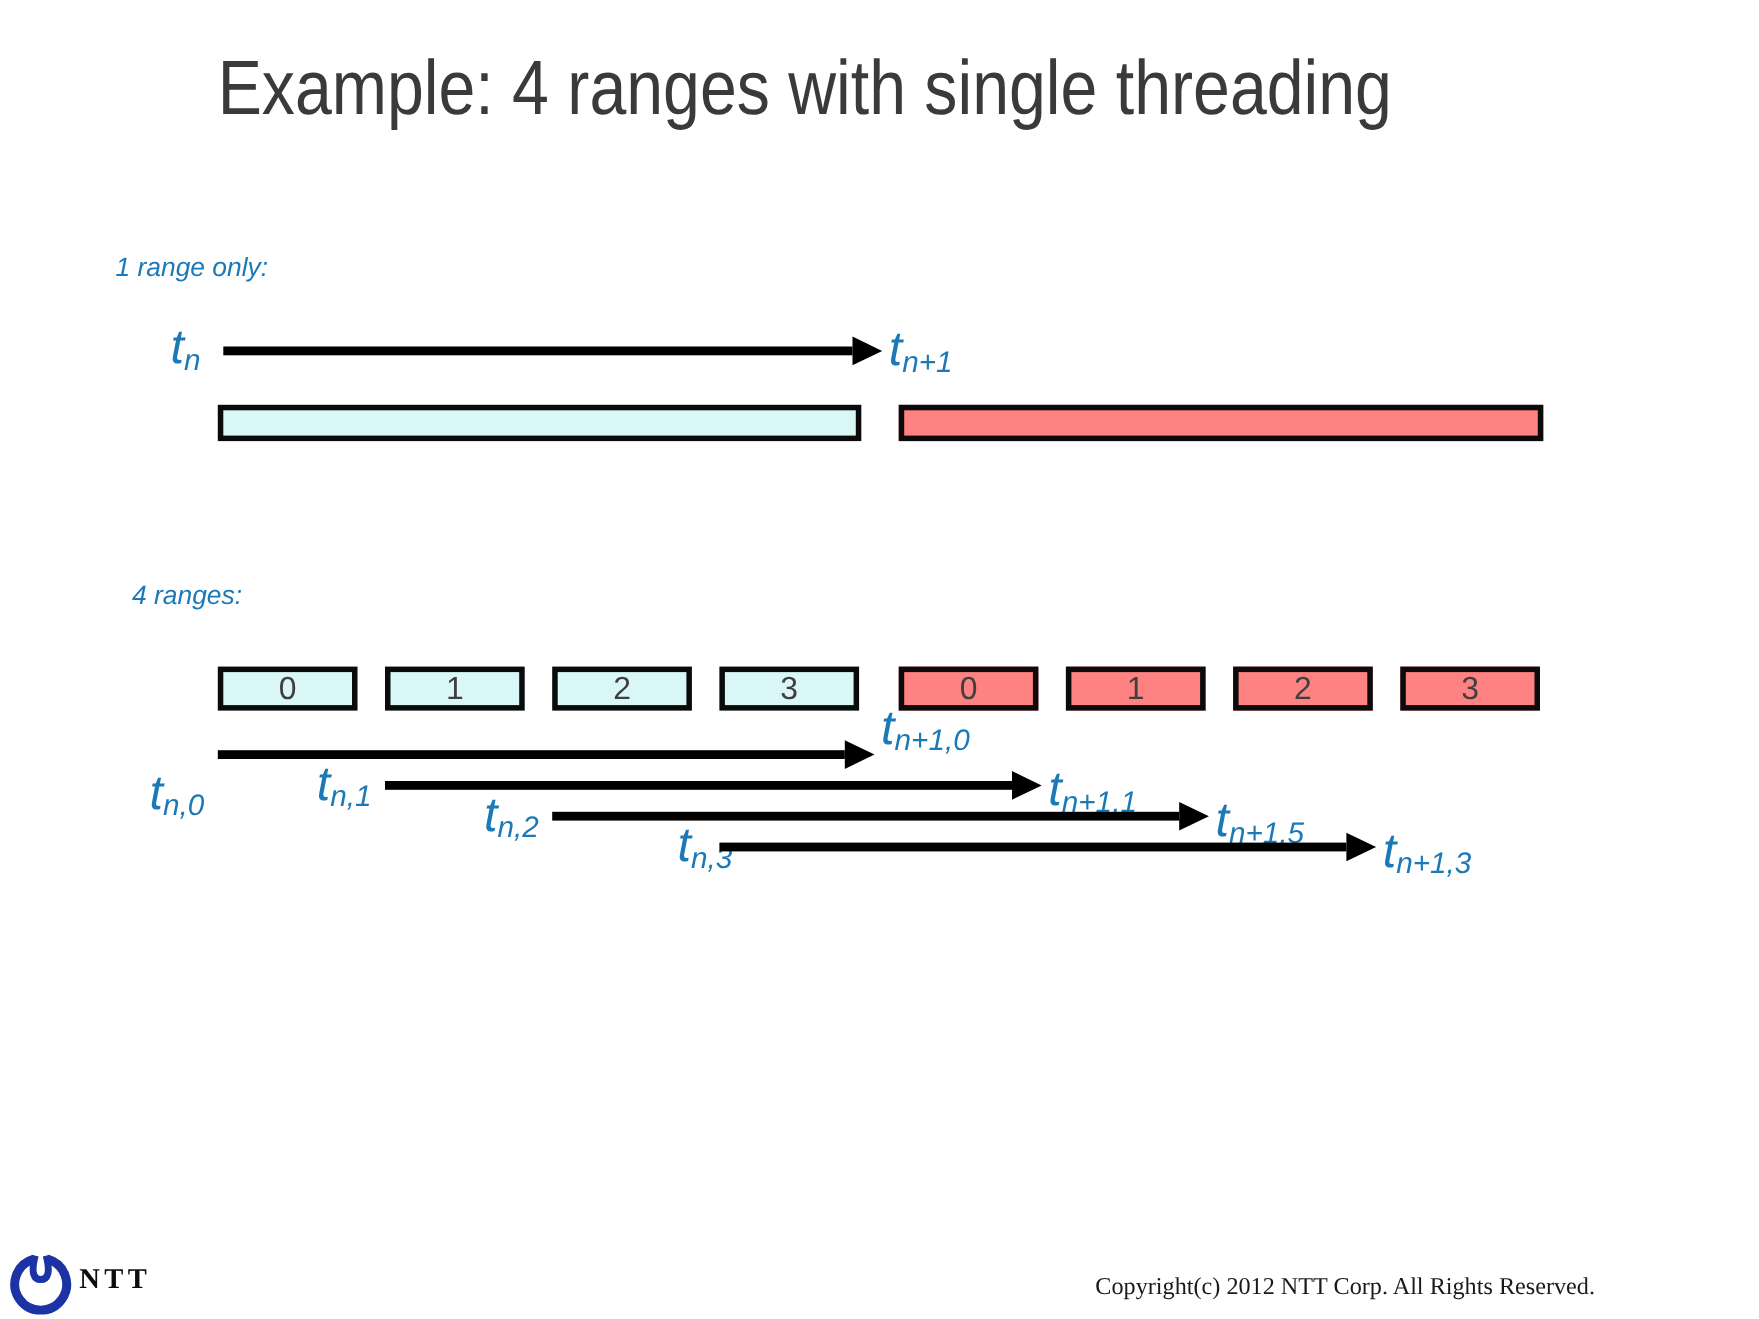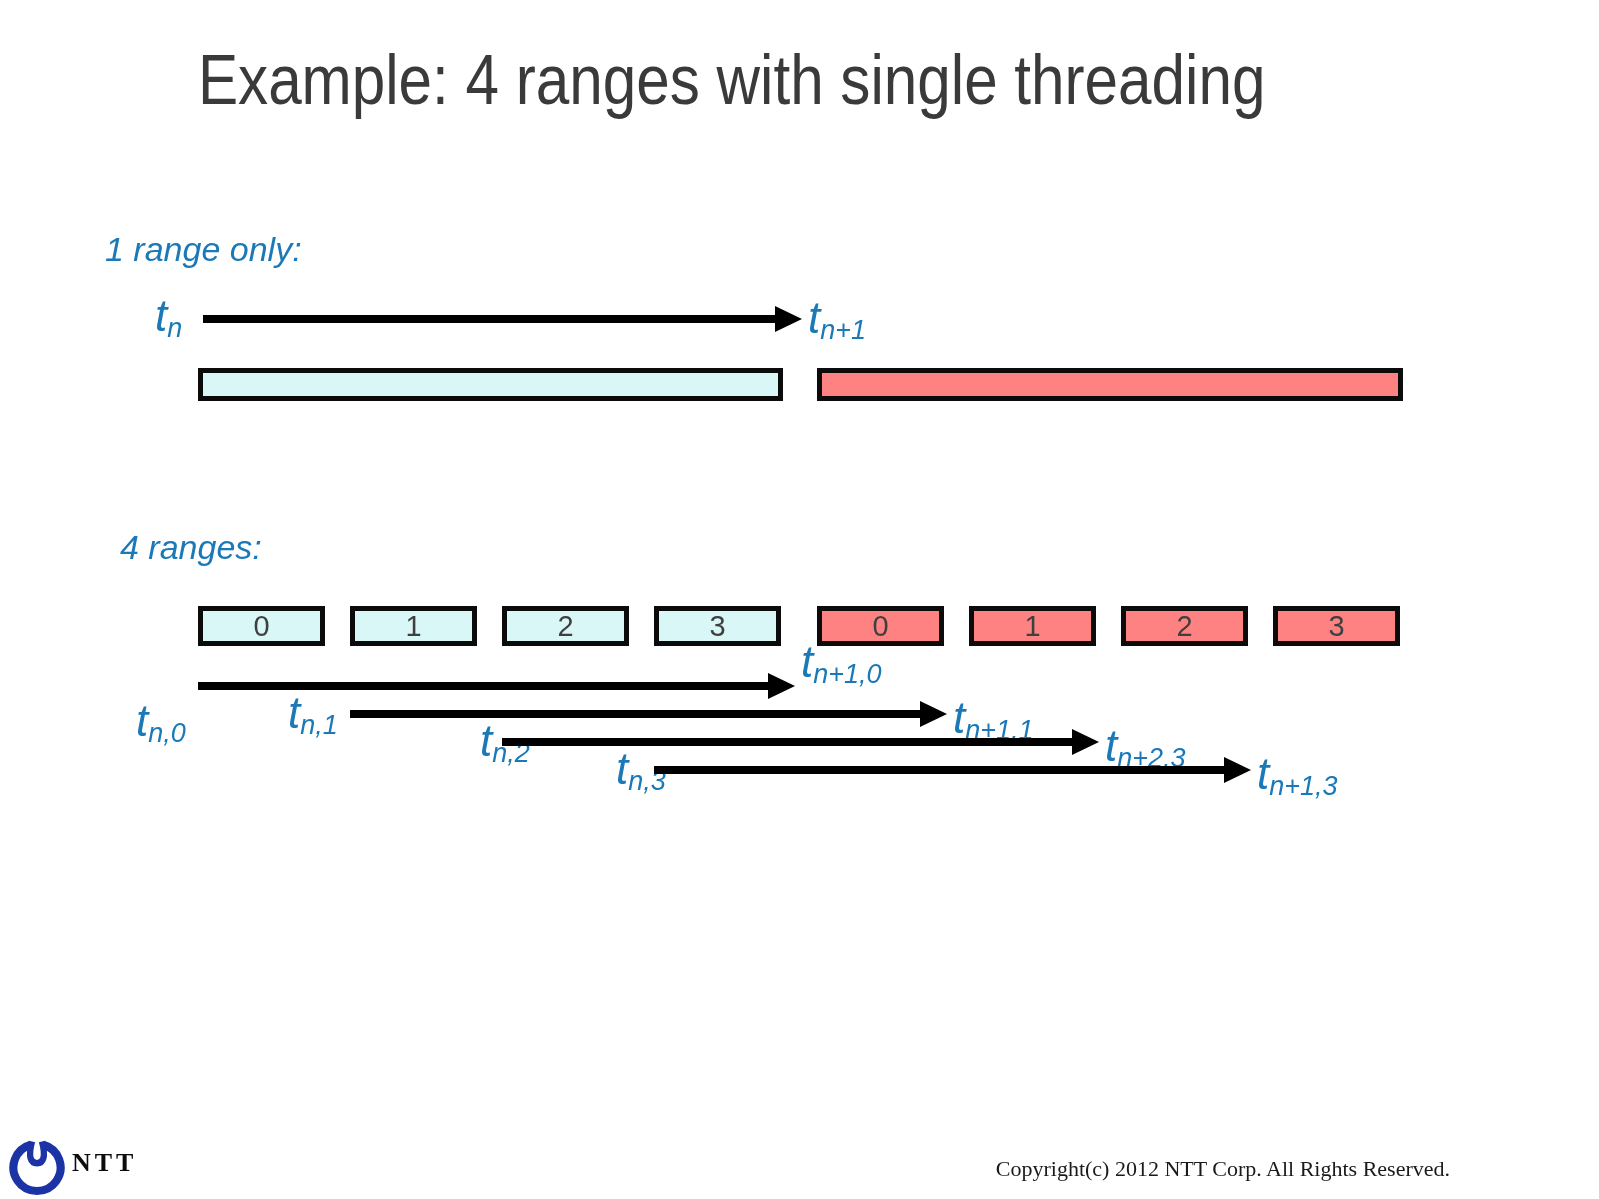--- a/index.html
+++ b/index.html
@@ -8,21 +8,21 @@
     font-family:"Liberation Sans",sans-serif;overflow:hidden;
   }
   
   .title{position:absolute;top:44px;left:0;width:100%;text-align:center;}
   .title-inner{
     display:inline-block;font-size:70px;line-height:1.05;color:var(--title-gray,#3a3a3a);
     transform:scaleX(0.86);transform-origin:center center;white-space:nowrap;
   }
   
   .section-heading{
-    position:absolute;font-size:34px;font-style:italic;
+    position:absolute;font-size:24px;font-style:italic;
     color:var(--accent-blue,#1b79b8);white-space:nowrap;
   }
   
   .tlabel{
     position:absolute;font-style:italic;color:var(--accent-blue,#1b79b8);
     white-space:nowrap;line-height:1;
   }
   .tbase{font-size:44px;}
   .tsub{font-size:27px;vertical-align:-0.22em;}
   
@@ -116,26 +116,26 @@
   </div>
   <span class="tlabel" style="left:801px;top:640px;"><span class="tbase">t</span><span class="tsub">n+1,0</span></span>
 
   <span class="tlabel" style="left:288px;top:691px;"><span class="tbase">t</span><span class="tsub">n,1</span></span>
   <div class="arrow" style="left:350px;top:710px;">
     <div class="shaft" style="width:570px;"></div>
     <div class="head" style="left:570px;top:-9px;"></div>
   </div>
   <span class="tlabel" style="left:953px;top:696px;text-align:center;"><span class="tbase">t</span><span class="tsub">n+1,1</span></span>
 
-  <span class="tlabel" style="left:440px;top:719px;margin-left:40px;"><span class="tbase">t</span><span class="tsub">n,2</span></span>
+  <span class="tlabel" style="left:440px;top:719px;"><span class="tbase">t</span><span class="tsub">n,2</span></span>
   <div class="arrow" style="left:502px;top:738px;">
     <div class="shaft" style="width:570px;"></div>
     <div class="head" style="left:570px;top:-9px;"></div>
   </div>
-  <span class="tlabel" style="left:1105px;top:724px;"><span class="tbase">t</span><span class="tsub">n+2,3</span></span>
+  <span class="tlabel" style="left:1105px;top:724px;"><span class="tbase">t</span><span class="tsub">n+1,5</span></span>
 
   <span class="tlabel" style="left:592px;top:747px;margin-left:24px;"><span class="tbase">t</span><span class="tsub">n,3</span></span>
   <div class="arrow" style="left:654px;top:766px;">
     <div class="shaft" style="width:570px;"></div>
     <div class="head" style="left:570px;top:-9px;"></div>
   </div>
   <span class="tlabel" style="left:1257px;top:752px;"><span class="tbase">t</span><span class="tsub">n+1,3</span></span>
 
   <div class="logo-wrap">
     <svg class="logo-svg" width="58" height="64" viewBox="0 0 64 70" aria-hidden="true">

